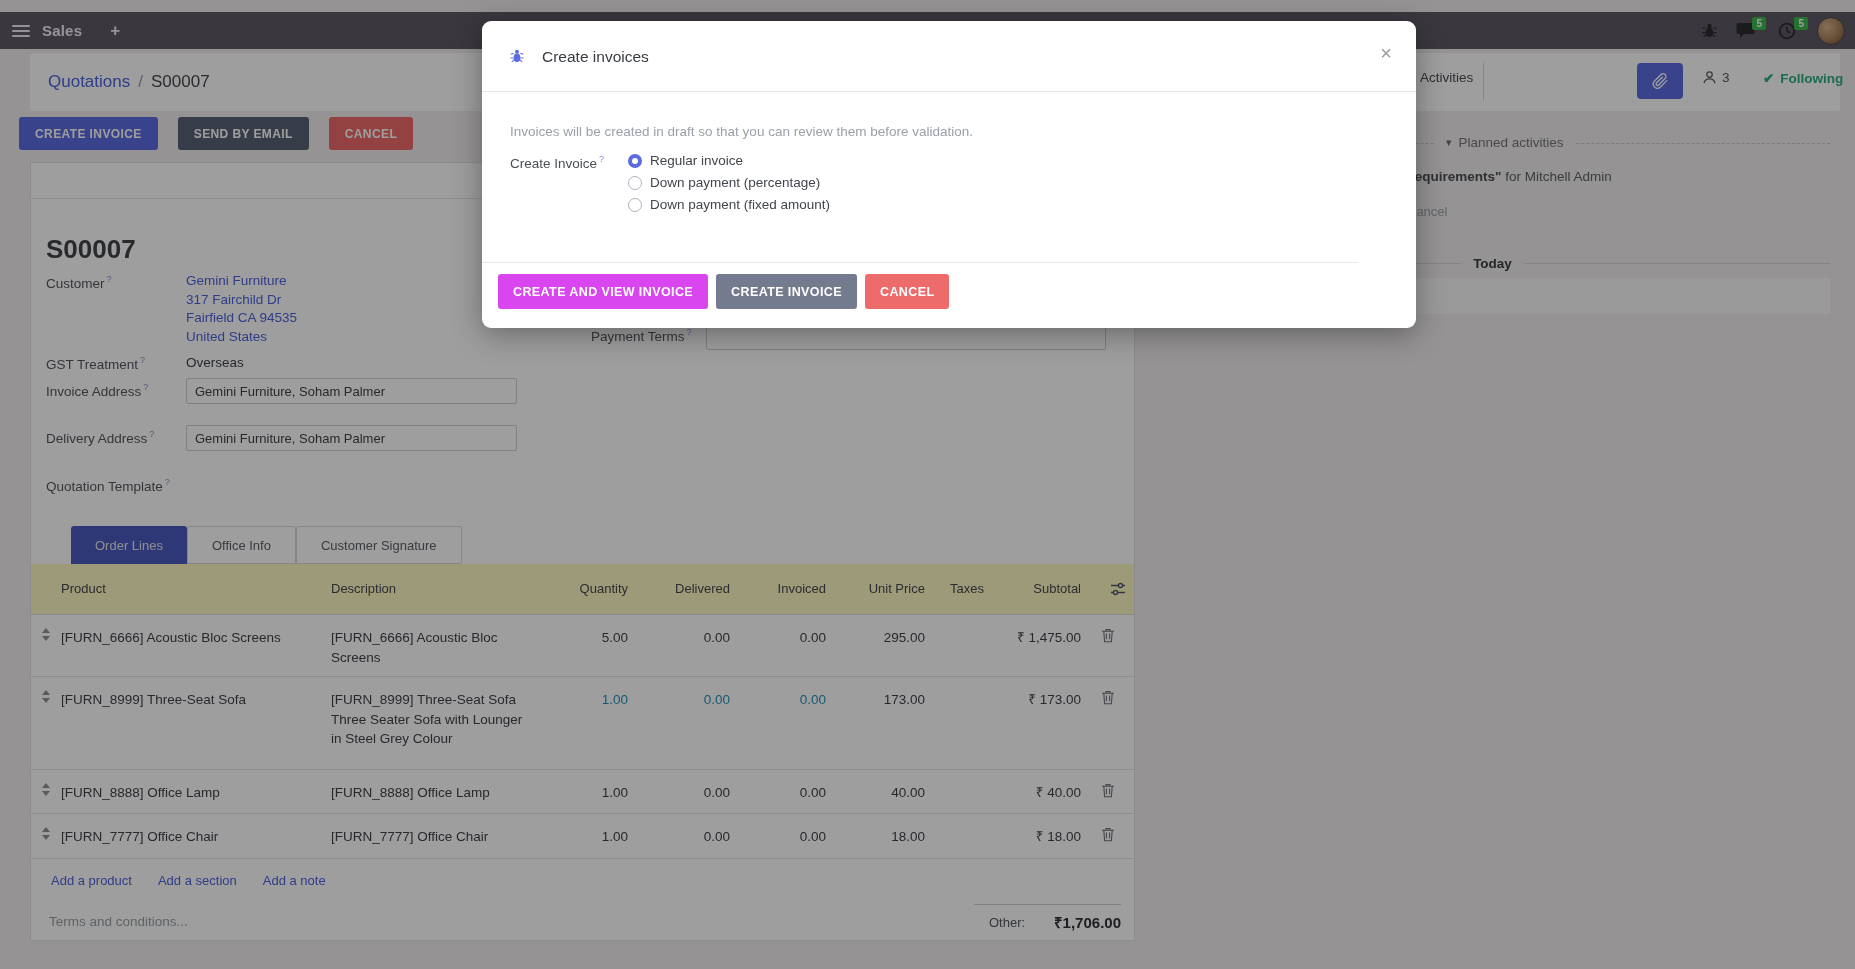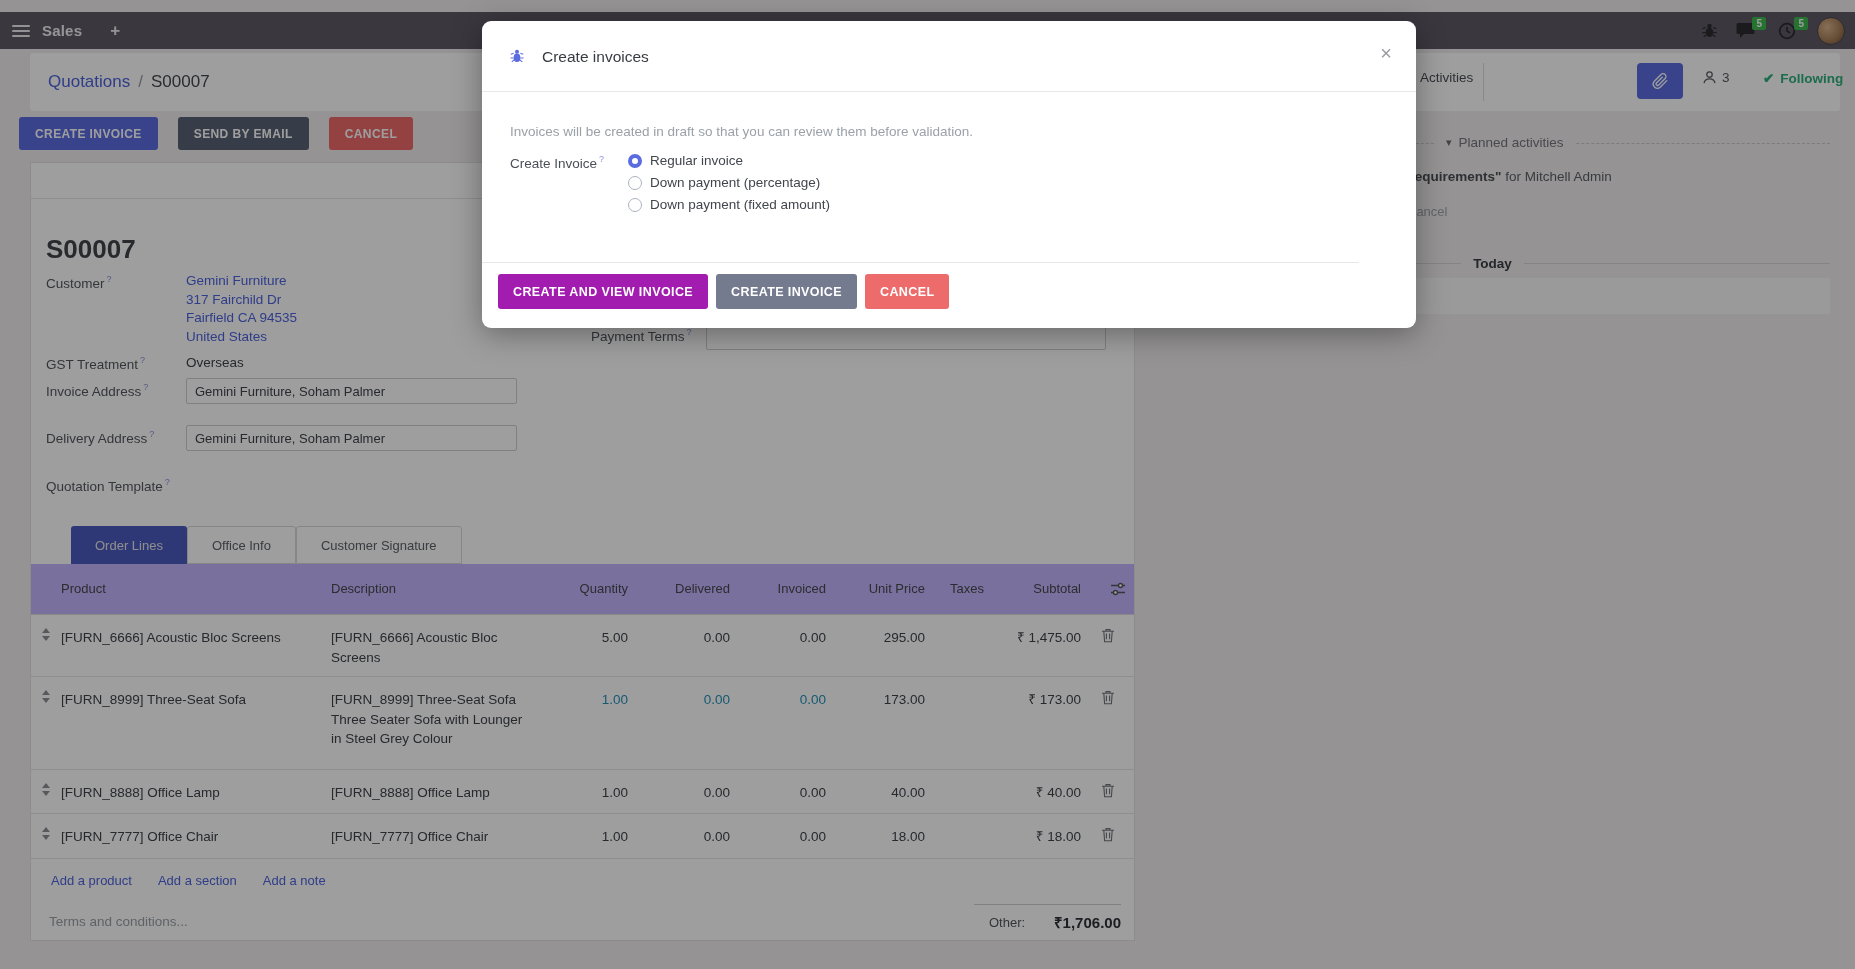--- a/index.html
+++ b/index.html
@@ -48,21 +48,21 @@
   .o-input{position:absolute;height:26px;width:331px;border:1px solid #cfcfcf;border-radius:2px;font-size:13px;color:#3f434a;padding:0 8px;font-family:"Liberation Sans",sans-serif;background:#fff;box-sizing:border-box;}
   .pt-input{left:675px;top:156px;width:400px;height:31px;}
   
   .tabs{position:absolute;left:15px;top:363px;display:flex;}
   .tab{height:38px;display:flex;align-items:center;padding:0 24px;font-size:13px;border-radius:3px 3px 0 0;cursor:pointer;box-sizing:border-box;}
   .tab.active{background:#4d5bbe;color:#e5e5e5;margin-left:25px;}
   .tab.inactive{background:#fff;color:#5d6168;border:1px solid #d9d9d9;}
   
   .otable{position:absolute;left:0;top:401px;width:1103px;}
   .trow{display:grid;grid-template-columns:30px 270px 205px 92px 102px 96px 99px 60px 96px 1fr;align-items:start;border-bottom:1px solid #e5e5e5;box-sizing:border-box;}
-  .thead{background:#c4b5fd;height:51px;font-size:13px;color:#46494f;font-weight:500;border-bottom:1px solid #dcdcdc;}
+  .thead{background:#fef9c3;height:51px;font-size:13px;color:#46494f;font-weight:500;border-bottom:1px solid #dcdcdc;}
   .thead > div{padding-top:17px;}
   .cell{font-size:13.5px;color:#3f434a;line-height:19.5px;}
   .num{text-align:right;}
   .c-taxes{padding-left:25px;box-sizing:border-box;}
   .c-desc{white-space:pre-line;}
   .r1{min-height:62px;}.r2{min-height:93px;}.r3{min-height:44px;}.r4{min-height:45px;}
   .trow.data > div{padding-top:13px;padding-bottom:8px;}
   .hl{color:#2591b8;}
   .drag{width:100%;display:flex;flex-direction:column;align-items:center;cursor:grab;}
   .drag::before{content:"";border-left:4px solid transparent;border-right:4px solid transparent;border-bottom:5px solid #8d9096;margin-bottom:3px;}
@@ -97,21 +97,21 @@
   .m-close{position:absolute;right:24px;top:22px;font-size:20px;color:#9a9aa0;cursor:pointer;line-height:20px;}
   .m-info{position:absolute;left:28px;top:103px;font-size:13.5px;color:#9ba1a8;}
   .m-flabel{position:absolute;left:28px;top:133px;font-size:13.5px;color:#4a4f57;}
   .m-opt{position:absolute;left:146px;display:flex;align-items:center;gap:8px;font-size:13.5px;color:#41454c;cursor:pointer;}
   .radio{width:14px;height:14px;border-radius:50%;border:1px solid #adb3bf;background:#fff;box-sizing:border-box;}
   .radio.sel{border:4.5px solid #5b6ce0;}
   .m-footer{position:absolute;left:0;top:241px;width:877px;height:66px;border-top:1px solid #e8e8e8;}
   .m-btns{position:absolute;left:16px;top:11px;display:flex;gap:8px;}
   .mbtn{height:35px;border:none;border-radius:3px;color:#fff;font-size:12.5px;font-weight:600;letter-spacing:.4px;padding:0 15px;font-family:"Liberation Sans",sans-serif;cursor:pointer;}
   .mbtn.gray{background:#747b8e;}
-  .mbtn.blue{background:#a21caf;}
+  .mbtn.blue{background:#d946ef;}
   .mbtn.red{background:#ed6b6a;}
   svg{display:block;}
 </style>
 </head>
 <body>
 
 <nav class="navbar">
   <span class="nav-burger">
       <i></i>
       <i></i>

